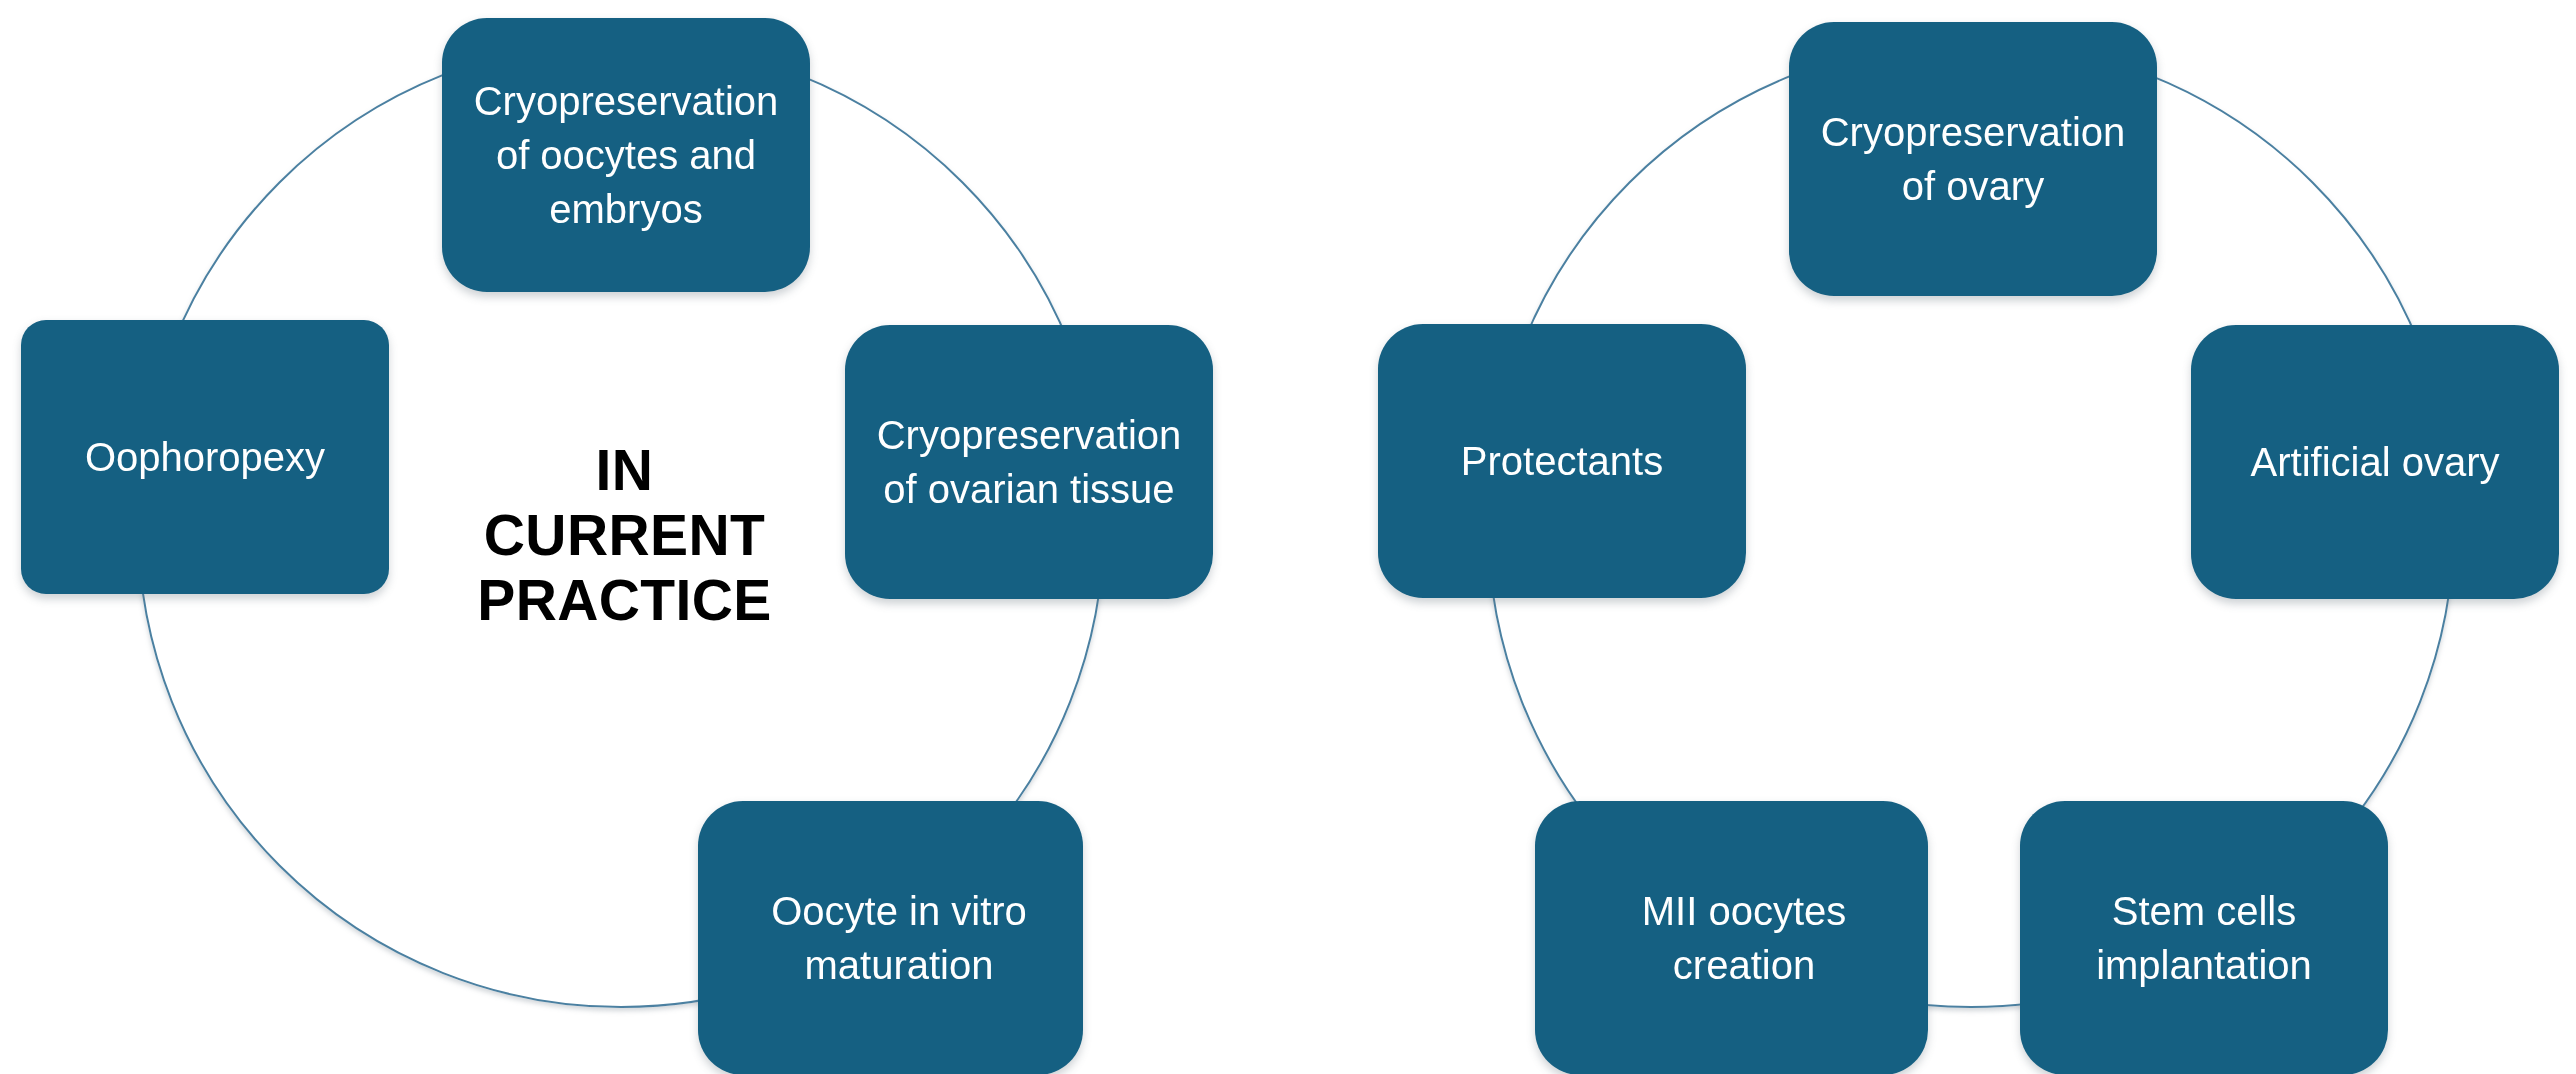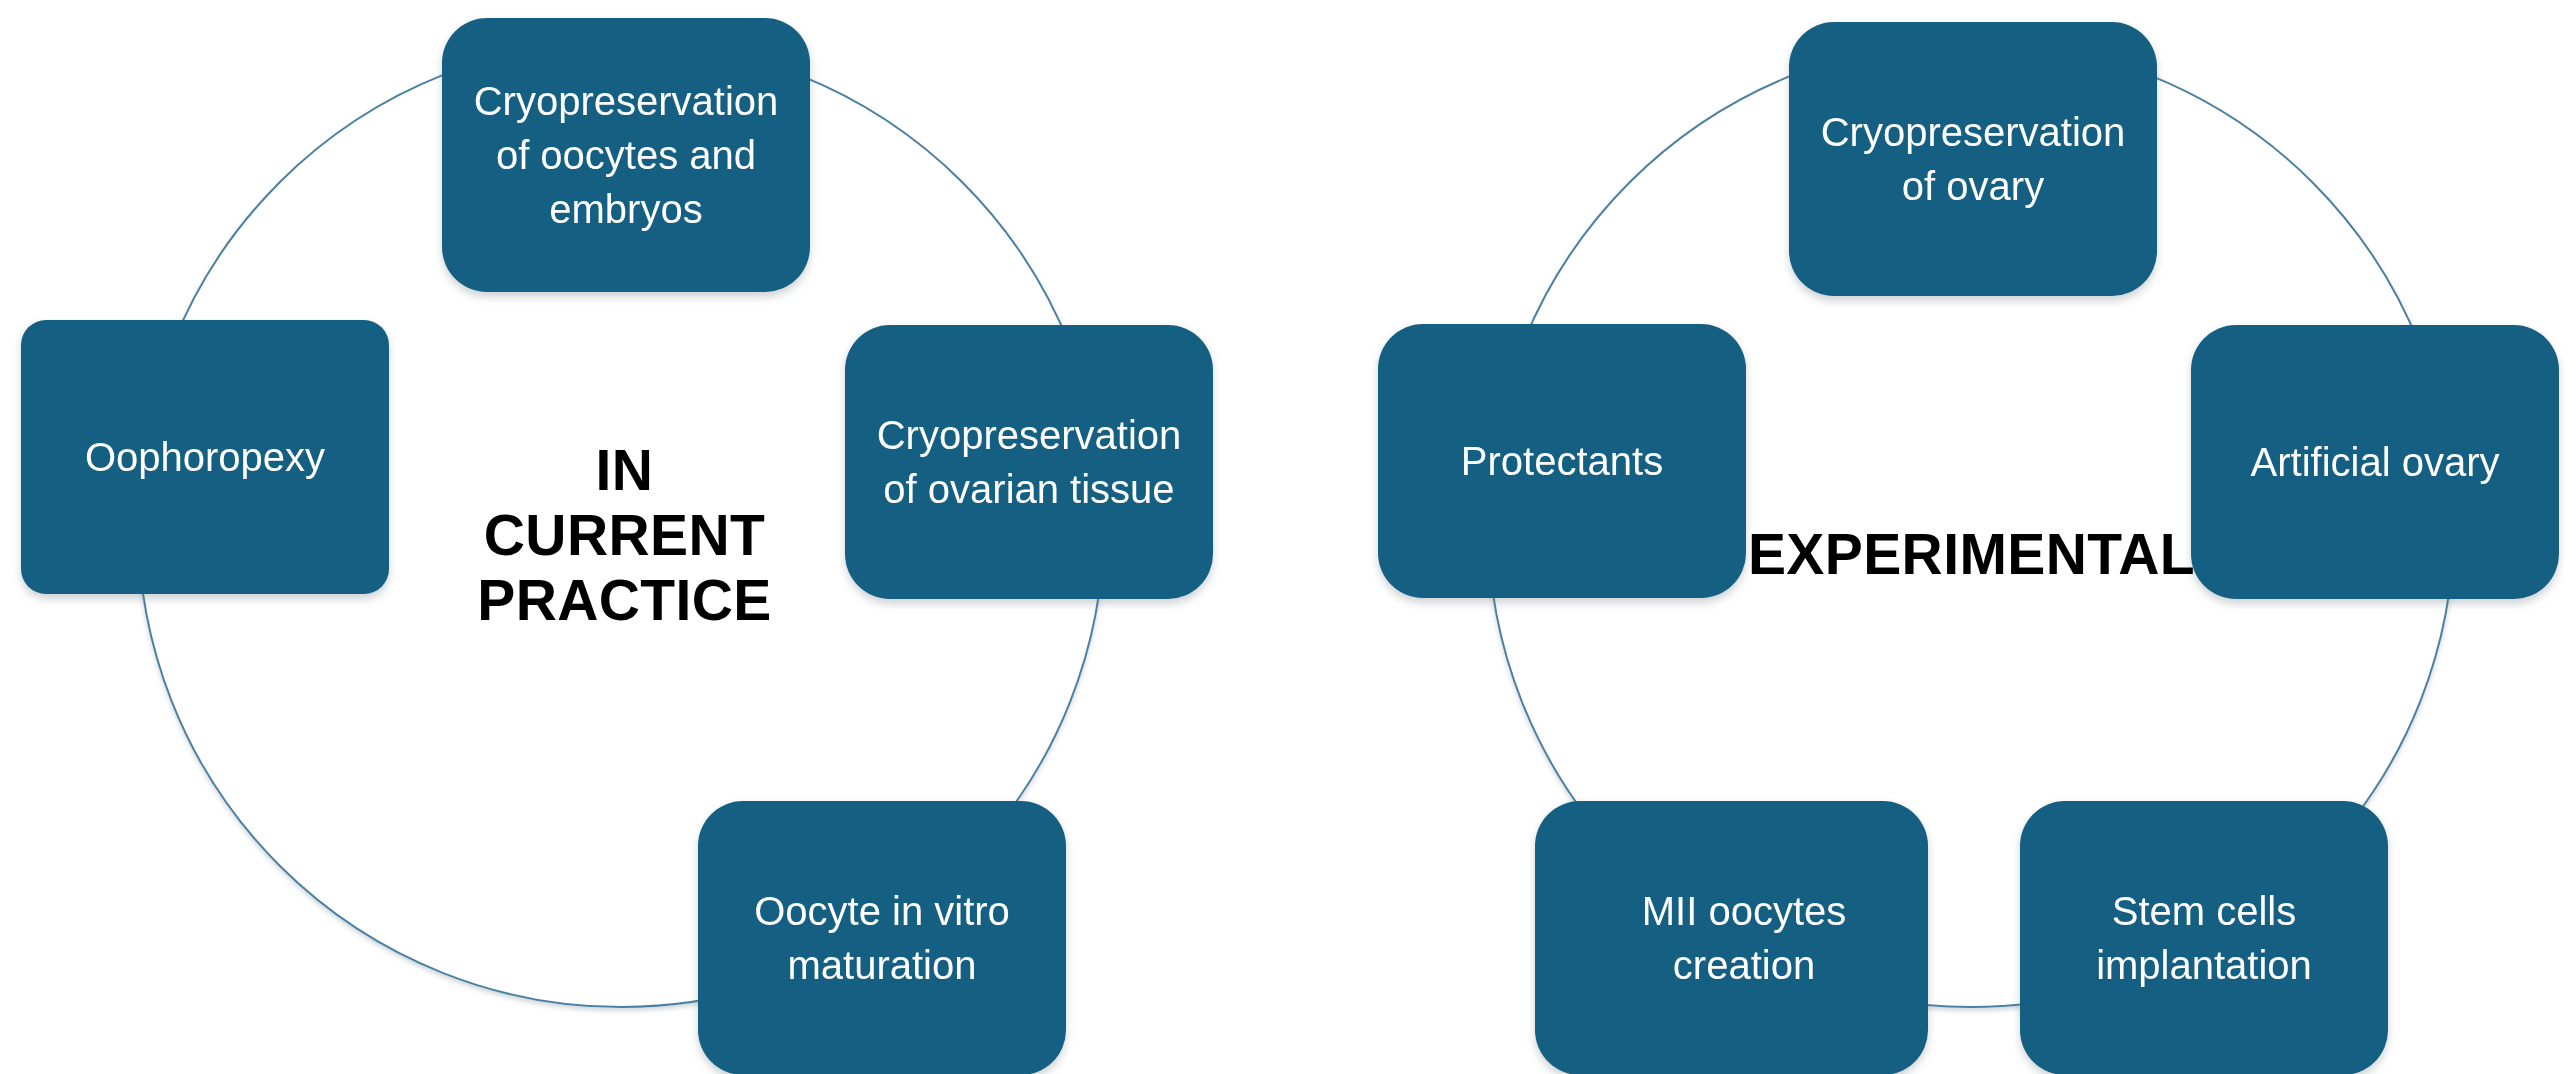--- a/index.html
+++ b/index.html
@@ -52,21 +52,21 @@
     line-height: 54px;
     white-space: pre-line;
     padding: 0 15px;
   }
 
   
   #diagram-current .n-top          { left: 442px;  top: 18px; }
   #diagram-current .n-left         { left: 21px;   top: 320px; border-radius: 25px; }
   #diagram-current .n-right        { left: 845px; top: 325px; }
   #diagram-current .n-bottom-left  { left: 179px;  top: 801px; }
-  #diagram-current .n-bottom-right { left: 698px;  top: 801px; }
+  #diagram-current .n-bottom-right { left: 698px;  top: 801px; padding-left: 17px; }
 
   
   #diagram-experimental .n-top          { left: 501px;  top: 22px; }
   #diagram-experimental .n-left         { left: 90px;  top: 324px; }
   #diagram-experimental .n-right        { left: 903px; top: 325px; }
   #diagram-experimental .n-bottom-left  { left: 247px;  top: 801px; padding-left: 25px; }
   #diagram-experimental .n-bottom-right { left: 732px; top: 801px; }
 
   .center-label {
     position: absolute;
@@ -125,15 +125,14 @@
   </div>
   <div class="node n-bottom-left">
     <span class="node-label">MII oocytes
 creation</span>
   </div>
   <div class="node n-bottom-right">
     <span class="node-label">Stem cells
 implantation</span>
   </div>
 
-  <div class="center-label">EXPERIMENTAL</div>
 </div>
 
 
 </body></html>

